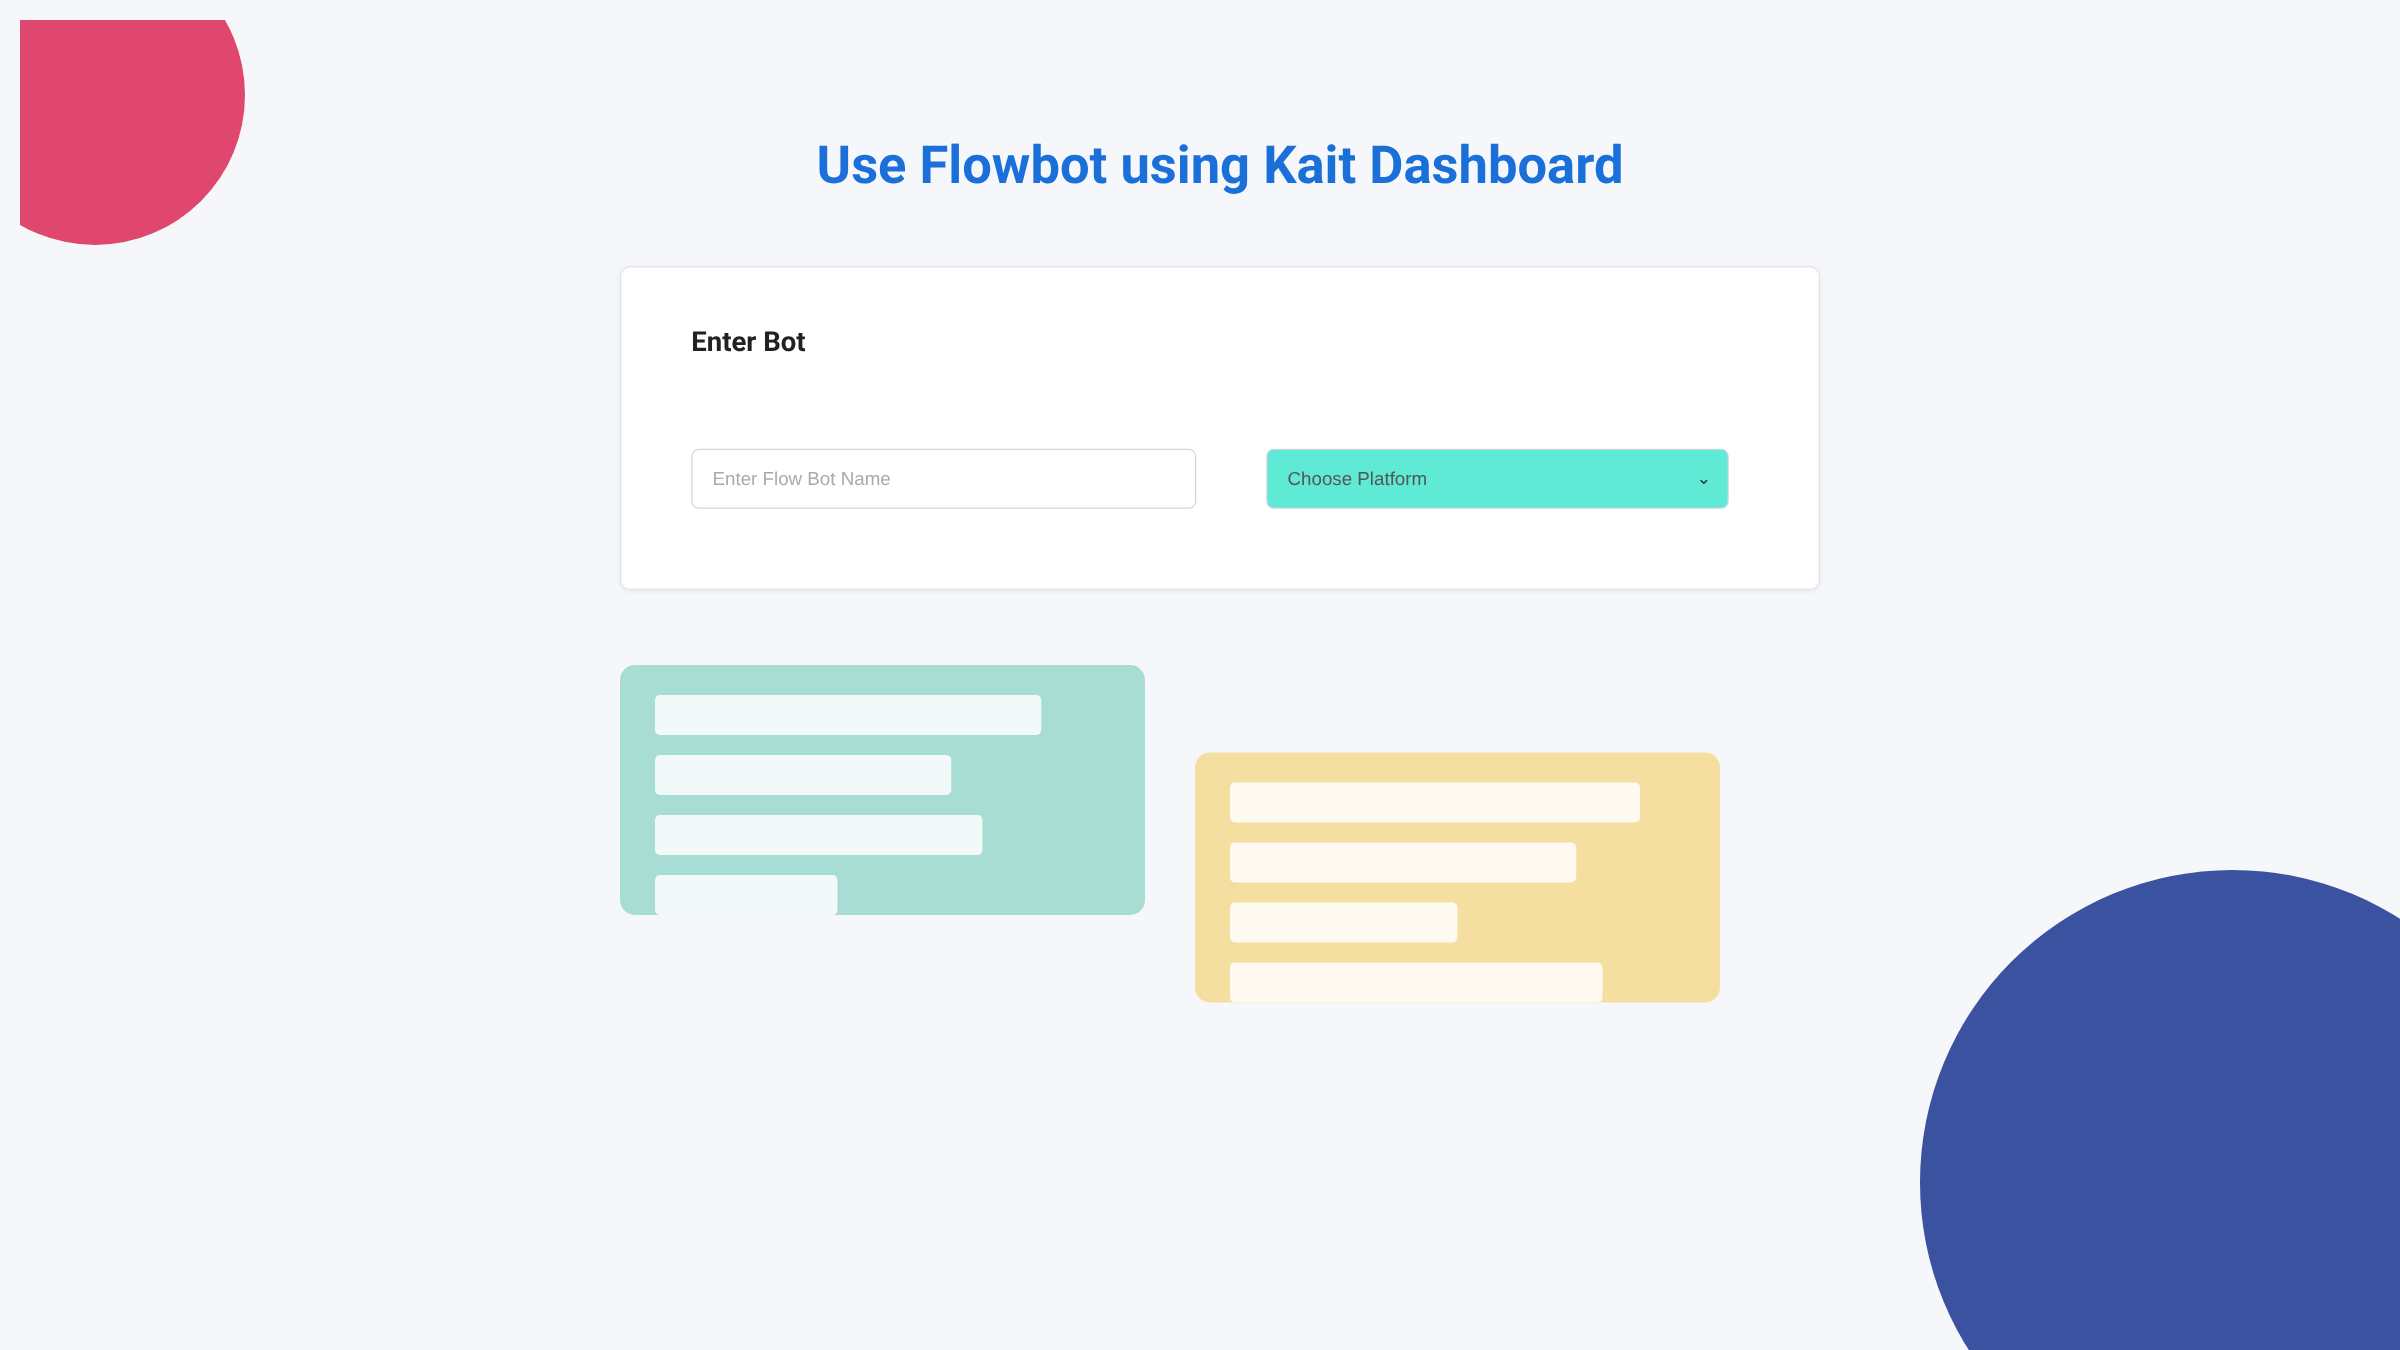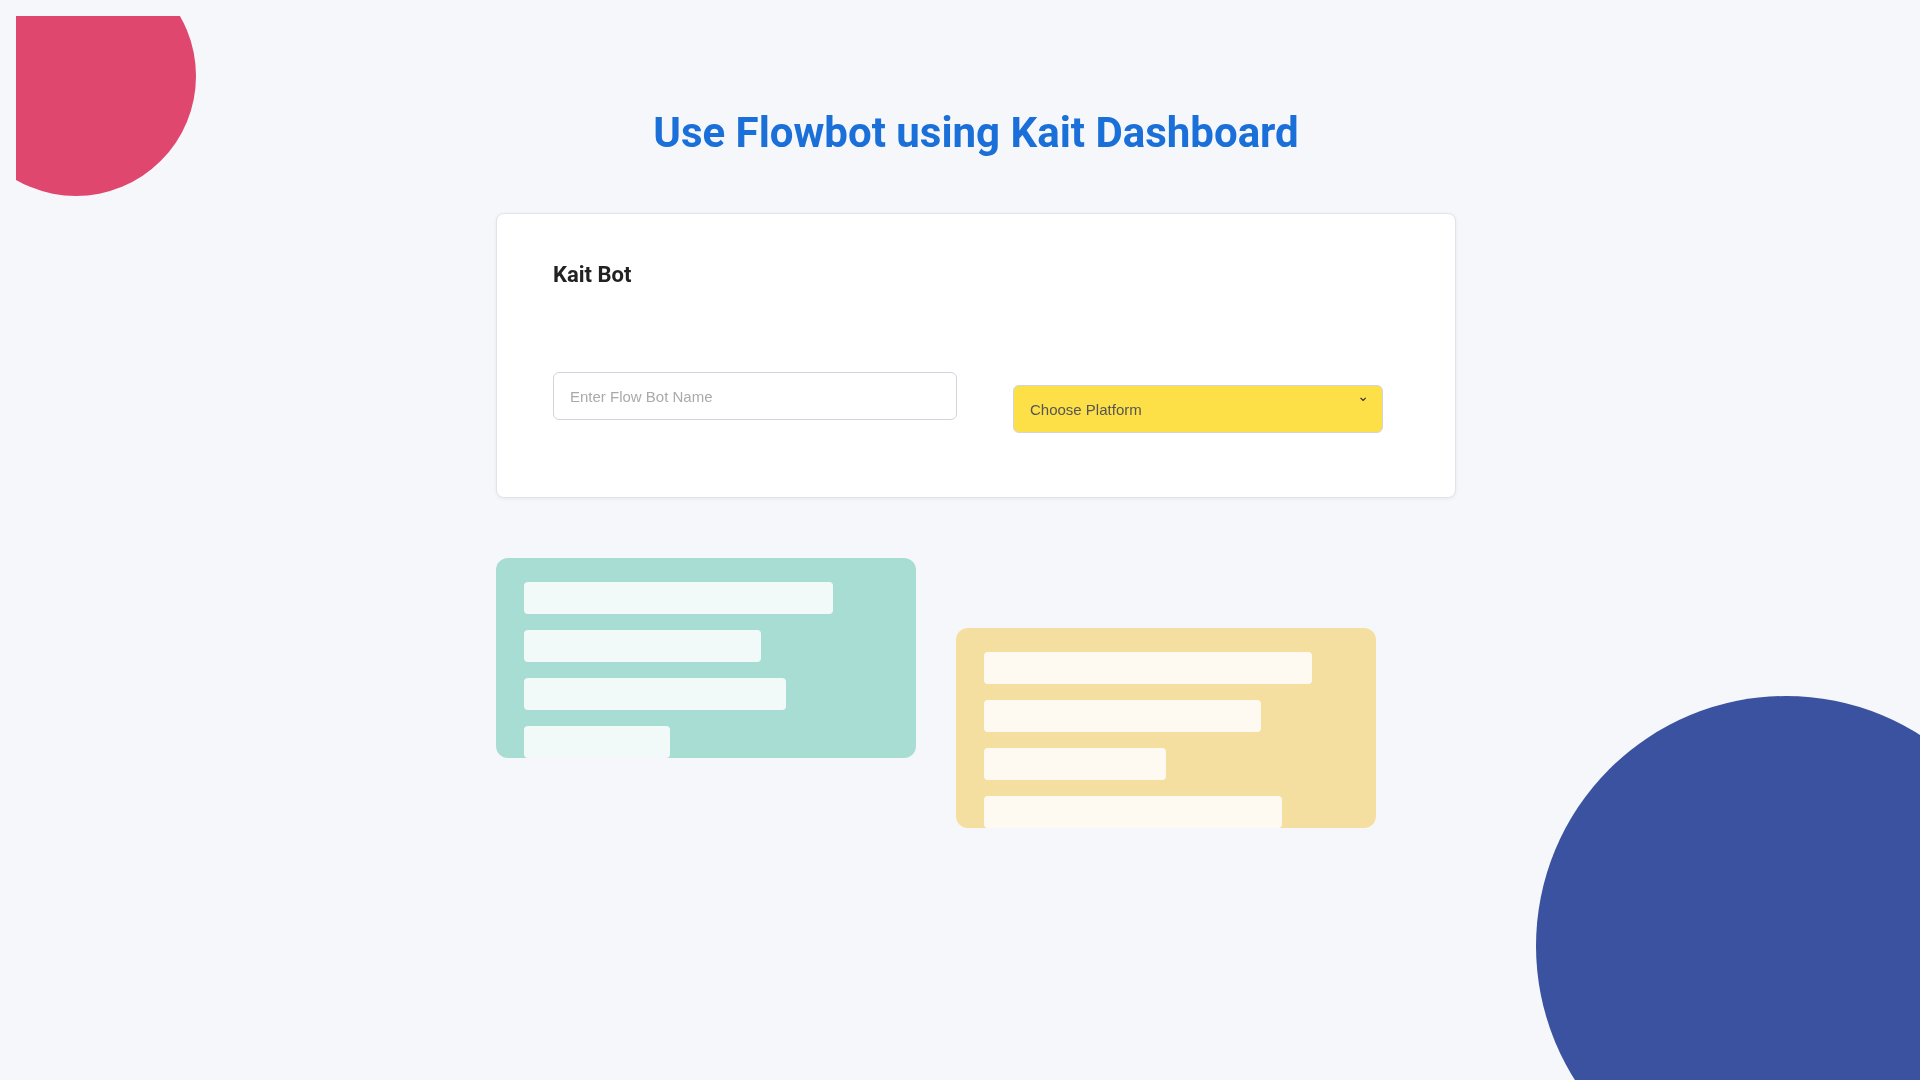--- a/index.html
+++ b/index.html
@@ -101,26 +101,25 @@
     }
 
     .form-select {
       width: 100%;
       height: 48px;
       border: 1px solid #d0d5dd;
       border-radius: 6px;
       padding: 0 44px 0 16px;
       font-size: 15px;
       color: #555;
-      background: #fde047;
+      background: #5eead4;
       appearance: none;
       -webkit-appearance: none;
       outline: none;
       cursor: pointer;
-      margin-top: 26px;
     }
 
     .select-chevron {
       position: absolute;
       right: 14px;
       top: 50%;
       transform: translateY(-50%);
       pointer-events: none;
       color: #333;
       font-size: 14px;
@@ -182,21 +181,21 @@
 
 <div class="circle-top-left"></div>
 
 <div class="circle-bottom-right"></div>
 
 <div class="content">
 
   <h1 class="page-title">Use Flowbot using Kait Dashboard</h1>
 
   <div class="form-card">
-    <div class="form-card-title">Kait Bot</div>
+    <div class="form-card-title">Enter Bot</div>
 
     <div class="form-row">
 
       <input type="text" class="form-input" placeholder="Enter Flow Bot Name" style="">
 
       <div class="form-select-wrapper">
         <select class="form-select">
           <option>Choose Platform</option>
           <option>Facebook Messenger</option>
           <option>LINE</option>

